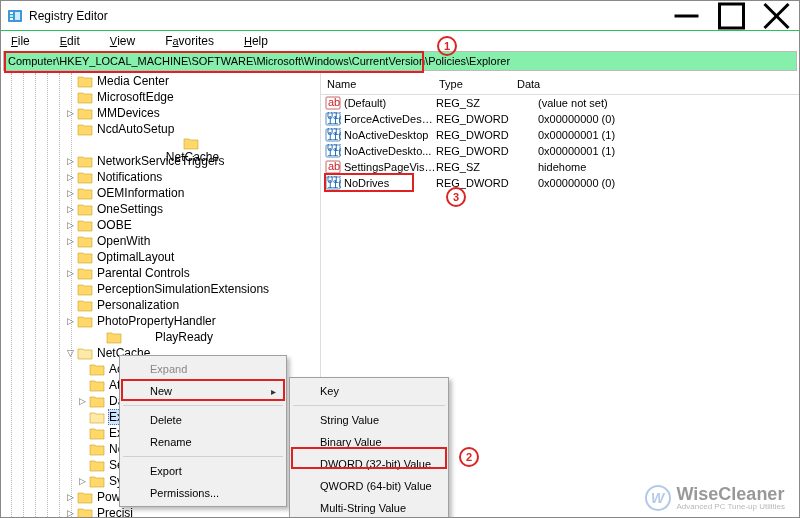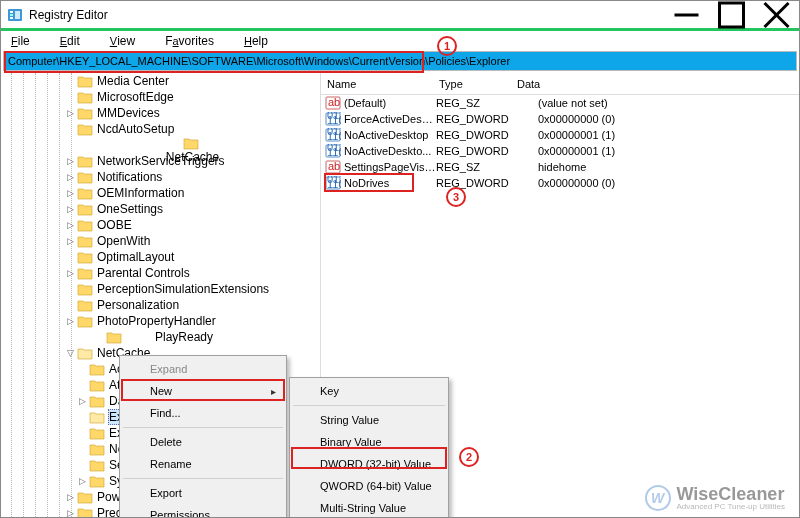--- a/index.html
+++ b/index.html
@@ -1,25 +1,25 @@
 <!DOCTYPE html>
 <html><head>
 <meta charset="utf-8">
 <style>
 * { margin: 0; padding: 0; box-sizing: border-box; font-family: "Segoe UI", Tahoma, sans-serif; font-size: 11px; }
 body { width: 800px; height: 518px; background: #fff; position: relative; overflow: hidden; border: 1px solid #888; }
-.titlebar { height: 30px; background: #fff; display: flex; align-items: center; padding-left: 6px; border-bottom: 3px solid #22c55e; }
+.titlebar { height: 30px; background: #fff; display: flex; align-items: center; padding-left: 6px; border-bottom: 1px solid #22c55e; }
 .titlebar .icon { width: 16px; height: 16px; display: inline-flex; align-items: center; justify-content: center; margin-right: 6px; }
 .titlebar .title { font-size: 12px; color: #000; }
 .winctrl { margin-left: auto; display: flex; }
 .winctrl div { width: 45px; height: 30px; display: flex; align-items: center; justify-content: center; color: #222; }
 .menubar { height: 19px; padding: 0 4px; display: flex; align-items: center; gap: 18px; }
 .menubar span { padding: 2px 6px; font-size: 12px; }
 .menubar span u { text-decoration: underline; }
-.addr { height: 20px; border: 1px solid #bbb; margin: 1px 2px; display: flex; align-items: center; padding: 0 4px; font-size: 11px; background: #0ea5e9; position: relative; }
+.addr { height: 20px; border: 1px solid #bbb; margin: 1px 2px; display: flex; align-items: center; padding: 0 4px; font-size: 11px; background: #86efac; position: relative; }
 .addr-hl { position: absolute; border: 2.5px solid #d22; pointer-events: none; left: 0; top: -1px; width: 420px; height: 22px; }
 .content { position: absolute; top: 72px; left: 0; right: 0; bottom: 0; display: flex; }
 .tree { width: 320px; overflow: hidden; border-right: 1px solid #ddd; font-size: 12px; padding-left: 4px; position: relative; }
 .tree-inner { position: relative; }
 .row { height: 16px; display: flex; align-items: center; white-space: nowrap; }
 .row .exp { width: 11px; text-align: center; color: #666; font-size: 9px; margin-right: 1px; }
 .row .fico { width: 16px; height: 13px; margin-right: 3px; display: inline-flex; }
 .row .lbl { font-size: 12px; padding: 0 1px; }
 .row.sel .lbl { background: #cce8ff; border: 1px dotted #66a; padding: 0 0; }
 .tree-lines { position: absolute; left: 0; top: 0; bottom: 0; width: 100%; pointer-events: none; }
@@ -439,21 +439,20 @@
         </div>
       </div>
   </div>
 </div>
 
 <div class="hl-nodrives" style="left:323px; top:172px; width:90px; height:19px;"></div>
 
 <div class="ctxmenu" id="ctx1" style="left:118px; top:354px; width:168px;">
     <div class="mi dis">Expand</div>
     <div class="mi arrow">New</div>
-    <div class="mi">Find...</div>
     <div class="sep"></div>
     <div class="mi">Delete</div>
     <div class="mi">Rename</div>
     <div class="sep"></div>
     <div class="mi">Export</div>
     <div class="mi">Permissions...</div>
   </div>
 
 <div class="hl-new" style="left:120px; top:378px; width:164px; height:22px;"></div>
 

